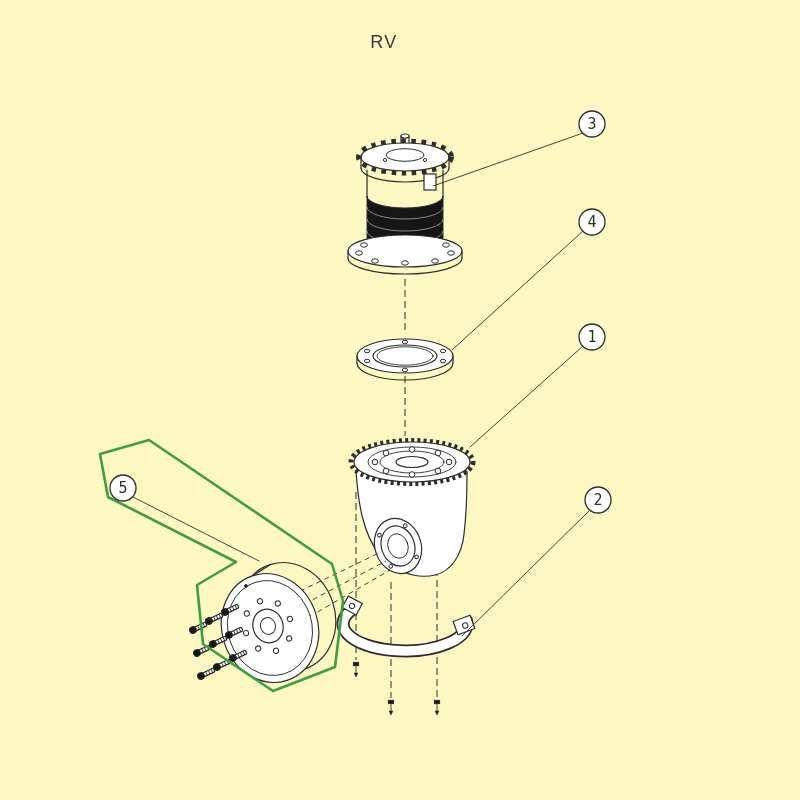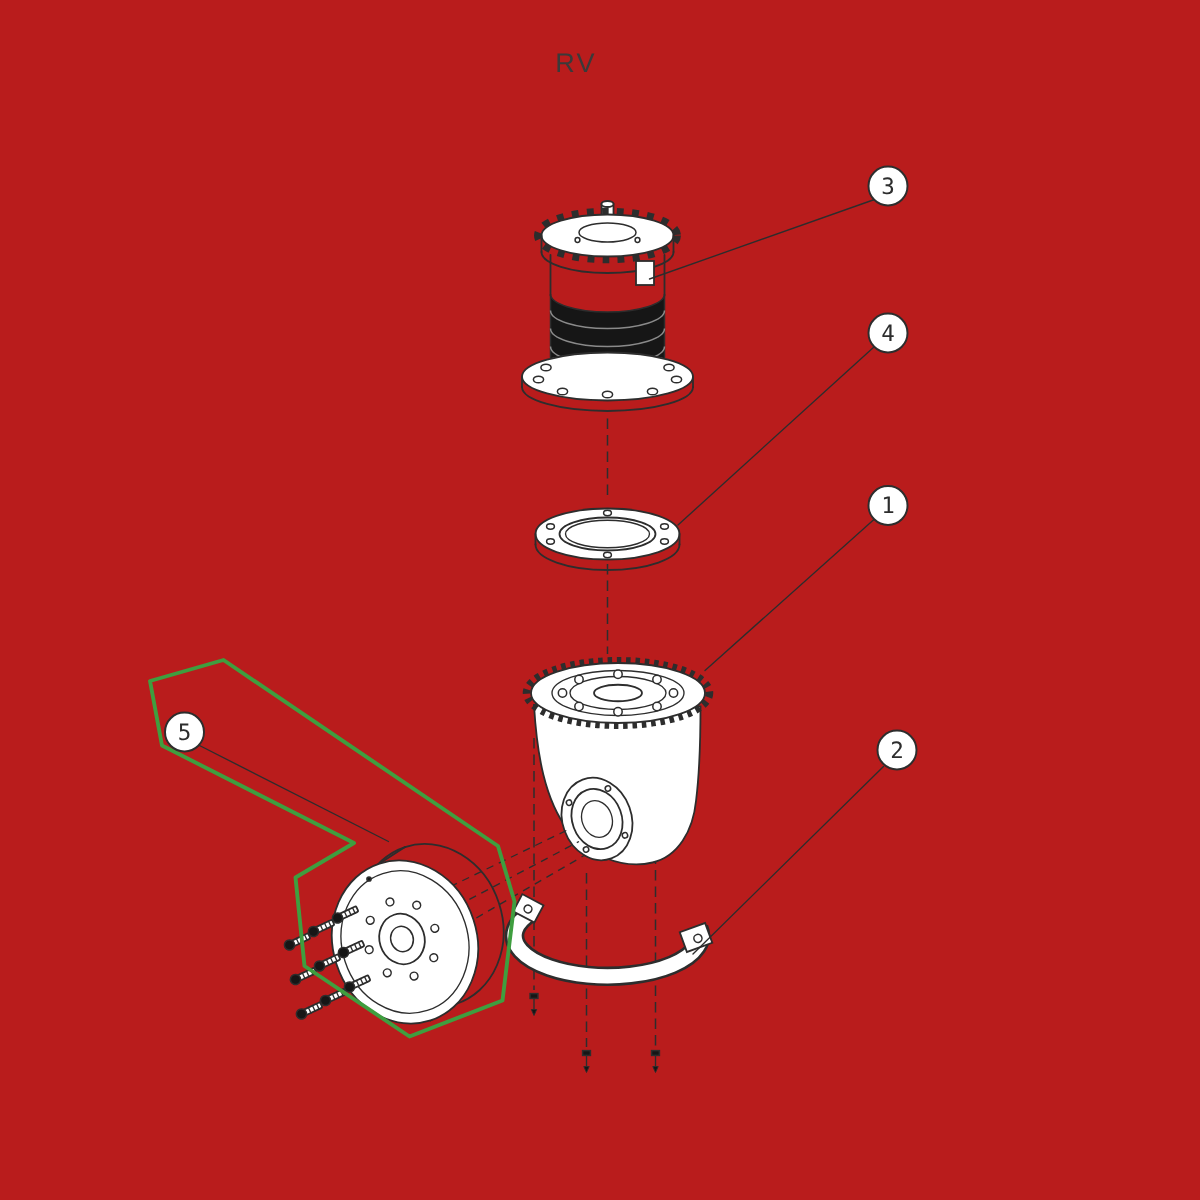--- a/index.html
+++ b/index.html
@@ -1,16 +1,16 @@
 <!DOCTYPE html>
 <html><head>
 <meta charset="utf-8">
 <style>
   html,body{margin:0;padding:0;background:#fff;}
-  .page{position:relative;width:800px;height:800px;background:#b91c1c;overflow:hidden;
+  .page{position:relative;width:800px;height:800px;background:#fef9c3;overflow:hidden;
         font-family:"Liberation Sans", sans-serif;}
   svg{display:block;}
   .ln{fill:none;stroke:#2d2d2d;stroke-width:1.2;stroke-linecap:round;stroke-linejoin:round;}
   .thin{stroke-width:0.9;}
   .fw{fill:#ffffff;stroke:#2d2d2d;stroke-width:1.2;}
   .hole{fill:#ffffff;stroke:#2d2d2d;stroke-width:1;}
   .dark{fill:#161616;stroke:#2d2d2d;stroke-width:1;}
   .sep{fill:none;stroke:#8a8a8a;stroke-width:1;}
   .dash{fill:none;stroke:#2d2d2d;stroke-width:1;stroke-dasharray:7 4;}
   .dash2{fill:none;stroke:#2d2d2d;stroke-width:0.9;stroke-dasharray:5 4;}

